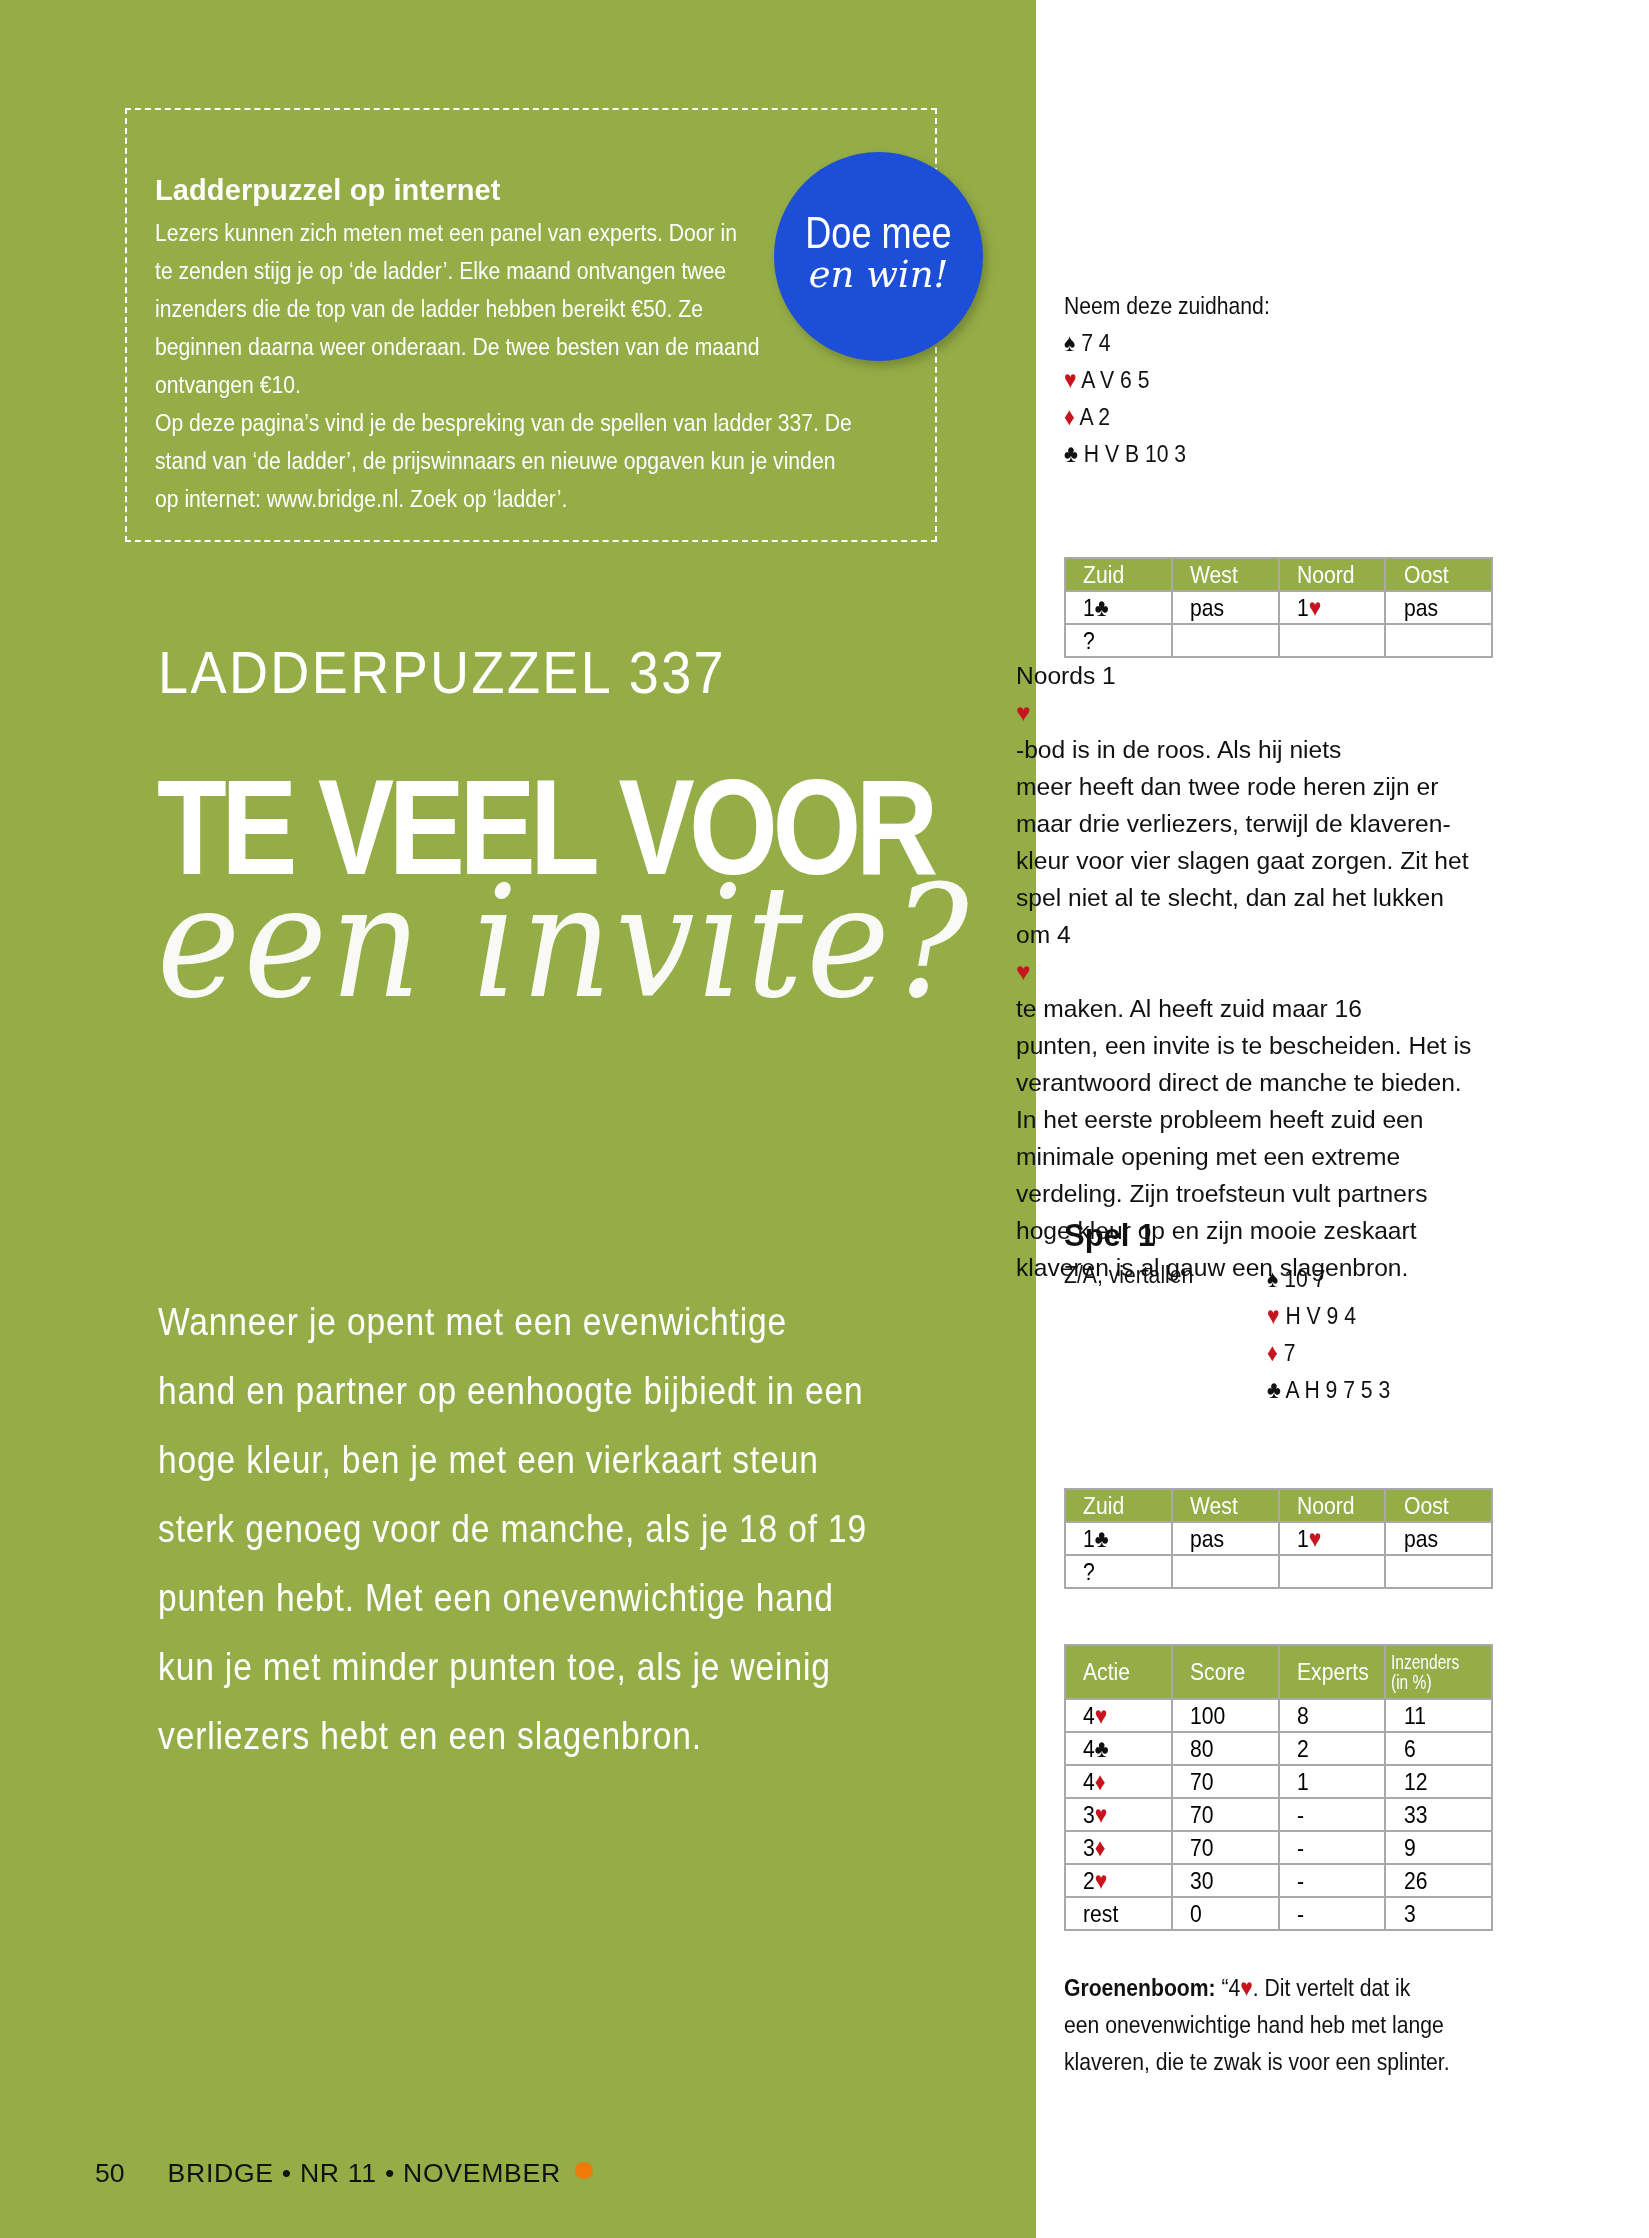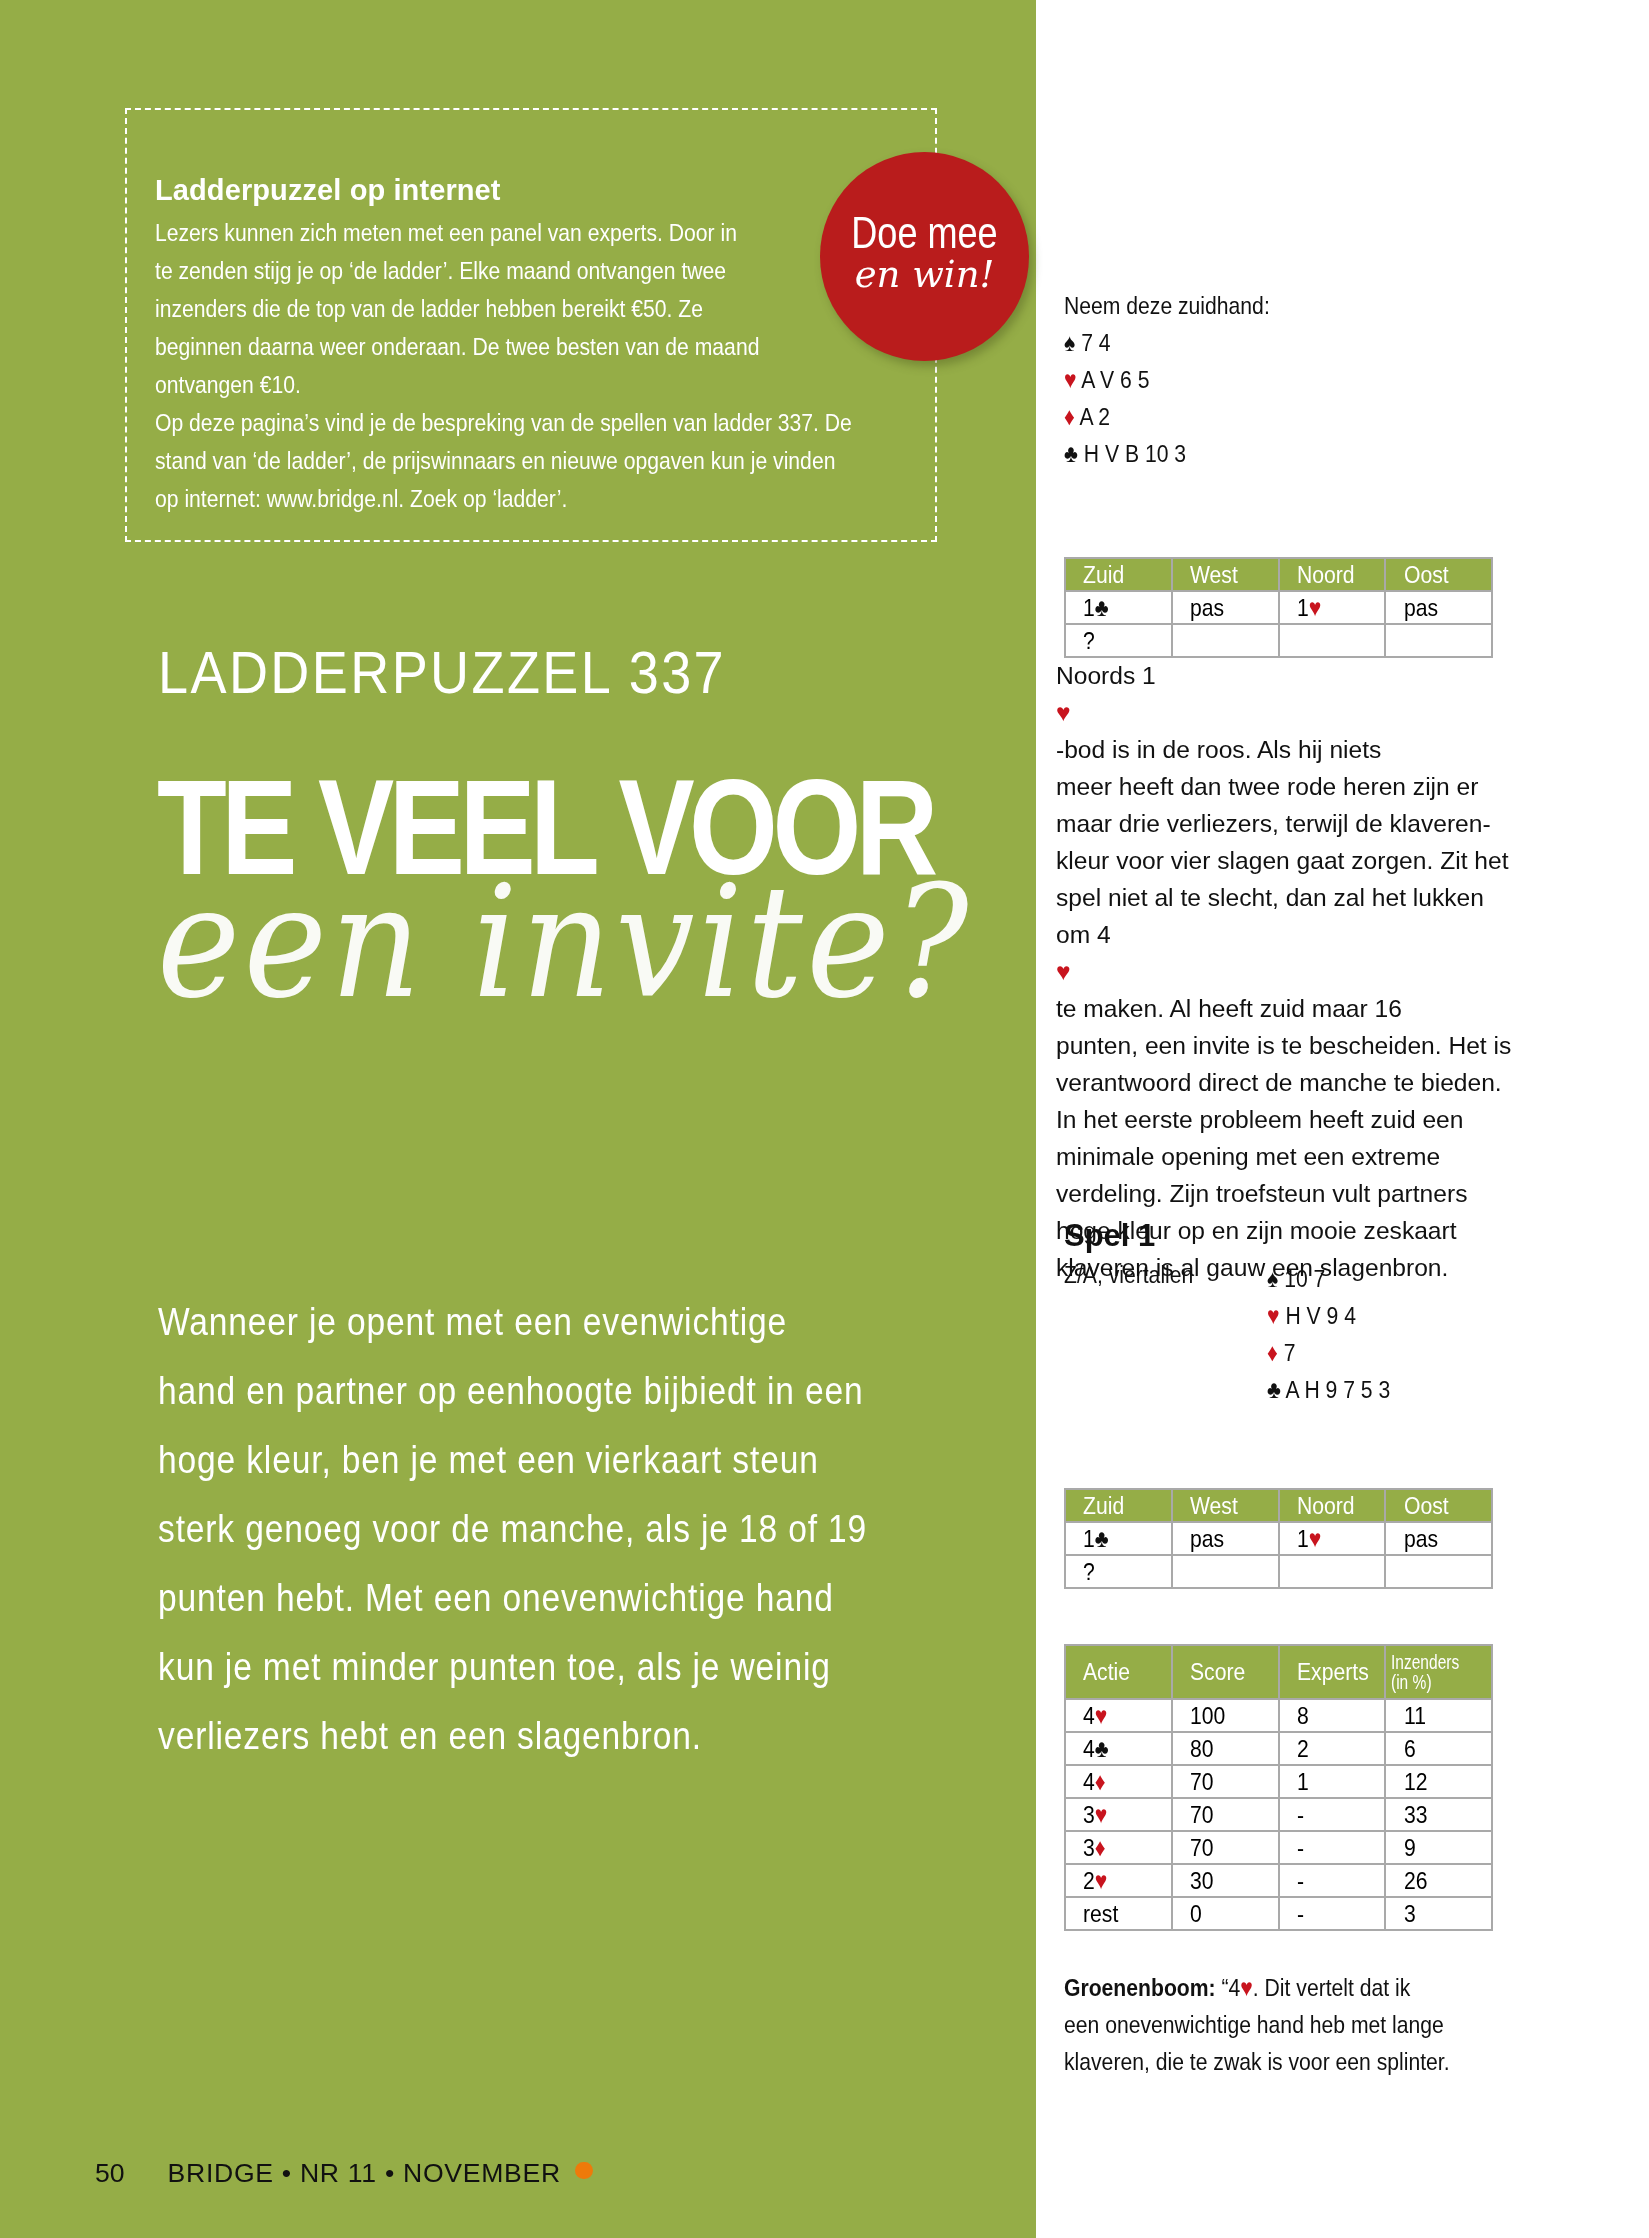--- a/index.html
+++ b/index.html
@@ -2,21 +2,21 @@
 <html style="font-size:10.6px"><head>
 <meta charset="utf-8">
 <style>
   html, body { margin: 0; padding: 0; }
   body { width: 1650px; height: 2239px; position: relative; overflow: hidden; background: #ffffff; font-family: "Liberation Sans", sans-serif; }
   .green-panel { position: absolute; left: 0; top: 0; width: 1036px; height: 2239px; background: #95ad47; }
   .dashed-box { position: absolute; left: 125px; top: 108px; width: 812px; height: 434px; border: 2px dashed #ffffff; box-sizing: border-box; }
   .box-title { position: absolute; left: 155px; top: 174px; font-size: 29px; font-weight: bold; color: #ffffff; letter-spacing: 0.1px; }
   .box-body { position: absolute; left: 155px; top: 214px; width: 751px; font-size: 24.6px; line-height: 38px; color: #ffffff; transform: scaleX(0.86); transform-origin: left top; width: 871px; }
   .box-body p { margin: 0; }
-  .badge { position: absolute; left: 820px; top: 152px; width: 209px; height: 209px; border-radius: 50%; background: #b91c1c; box-shadow: 4px 5.3px 9.3px rgba(60,70,20,0.35); }
+  .badge { position: absolute; left: 774px; top: 152px; width: 209px; height: 209px; border-radius: 50%; background: #1d4ed8; box-shadow: 4px 5.3px 9.3px rgba(60,70,20,0.35); }
   .badge-line1 { position: absolute; left: 0; top: 56px; width: 100%; text-align: center; font-size: 44px; color: #ffffff; transform: scaleX(0.82); }
   .badge-line2 { position: absolute; left: 0; top: 101px; width: 100%; text-align: center; font-size: 37px; font-style: italic; font-family: "DejaVu Serif", serif; color: #ffffff; }
   .kicker { position: absolute; left: 158px; top: 638px; font-size: 60px; font-weight: normal; color: #ffffff; letter-spacing: 2.7px; transform: scaleX(0.9); transform-origin: left top; }
   .headline { position: absolute; left: 157px; top: 759px; font-size: 136px; font-weight: bold; color: #ffffff; letter-spacing: -6.6px; transform: scaleX(0.84); transform-origin: left top; white-space: nowrap; line-height: 1; }
   .script { position: absolute; left: 157px; top: 864px; font-size: 156px; font-style: italic; font-family: "DejaVu Serif", serif; color: #ffffff; white-space: nowrap; line-height: 1; letter-spacing: 4px; transform: scaleX(0.9); transform-origin: left top; opacity: 0.95; }
   .lead { position: absolute; left: 158px; top: 1287px; width: 931px; font-size: 39px; line-height: 69px; color: #ffffff; letter-spacing: 1px; transform: scaleX(0.86); transform-origin: left top; }
   .lead span { display: block; white-space: nowrap; }
   .footer { position: absolute; left: 95px; top: 2158px; font-size: 26.6px; color: #111111; white-space: nowrap; }
   .footer .page-num { font-weight: normal; margin-right: 43px; }
   .footer .pub { letter-spacing: 0.7px; }
@@ -27,21 +27,21 @@
   .hand-line { display: block; height: 37px; line-height: 37px; white-space: nowrap; }
   .suit-red { color: #c8141e; }
   .suit-black { color: #111111; }
   table.bid { position: absolute; left: 1064px; border-collapse: collapse; width: 429px; font-size: 24.6px; margin-top: 40px; }
   table.bid td, table.bid th { border: 2px solid #a9a9a9; height: 31px; padding: 0 0 0 17.3px; text-align: left; font-weight: normal; white-space: nowrap; }
   table.bid th { background: #95ad47; color: #ffffff; }
   table.bid th span, table.bid td span.c { display: inline-block; transform: scaleX(0.86); transform-origin: left center; }
   table.bid col { width: 25%; }
   table.res th { height: 52px; }
   table.res th.two-line { font-size: 21px; line-height: 20px; padding-left: 5px; }
-  .analysis { position: absolute; left: 1056px; top: 657px; width: 426px; font-size: 24.6px; line-height: 37px; color: #111111; }
+  .analysis { position: absolute; left: 1016px; top: 657px; width: 426px; font-size: 24.6px; line-height: 37px; color: #111111; }
   .analysis span { display: block; white-space: nowrap; }
   .spel-title { position: absolute; left: 1064px; top: 1218px; font-size: 31px; font-weight: bold; color: #111111; }
   .spel-meta { position: absolute; left: 1064px; top: 1261px; font-size: 24.6px; color: #111111; transform: scaleX(0.86); transform-origin: left top; white-space: nowrap; }
   .north-hand { position: absolute; left: 1267px; top: 1260px; font-size: 24.6px; color: #111111; }
   .quote { position: absolute; left: 1064px; top: 1969px; width: 465px; font-size: 24.6px; line-height: 37px; color: #111111; }
   .quote span.line { display: block; white-space: nowrap; transform: scaleX(0.86); transform-origin: left top; }
   .quote b { font-weight: bold; }
 </style>
 </head>
 <body>

